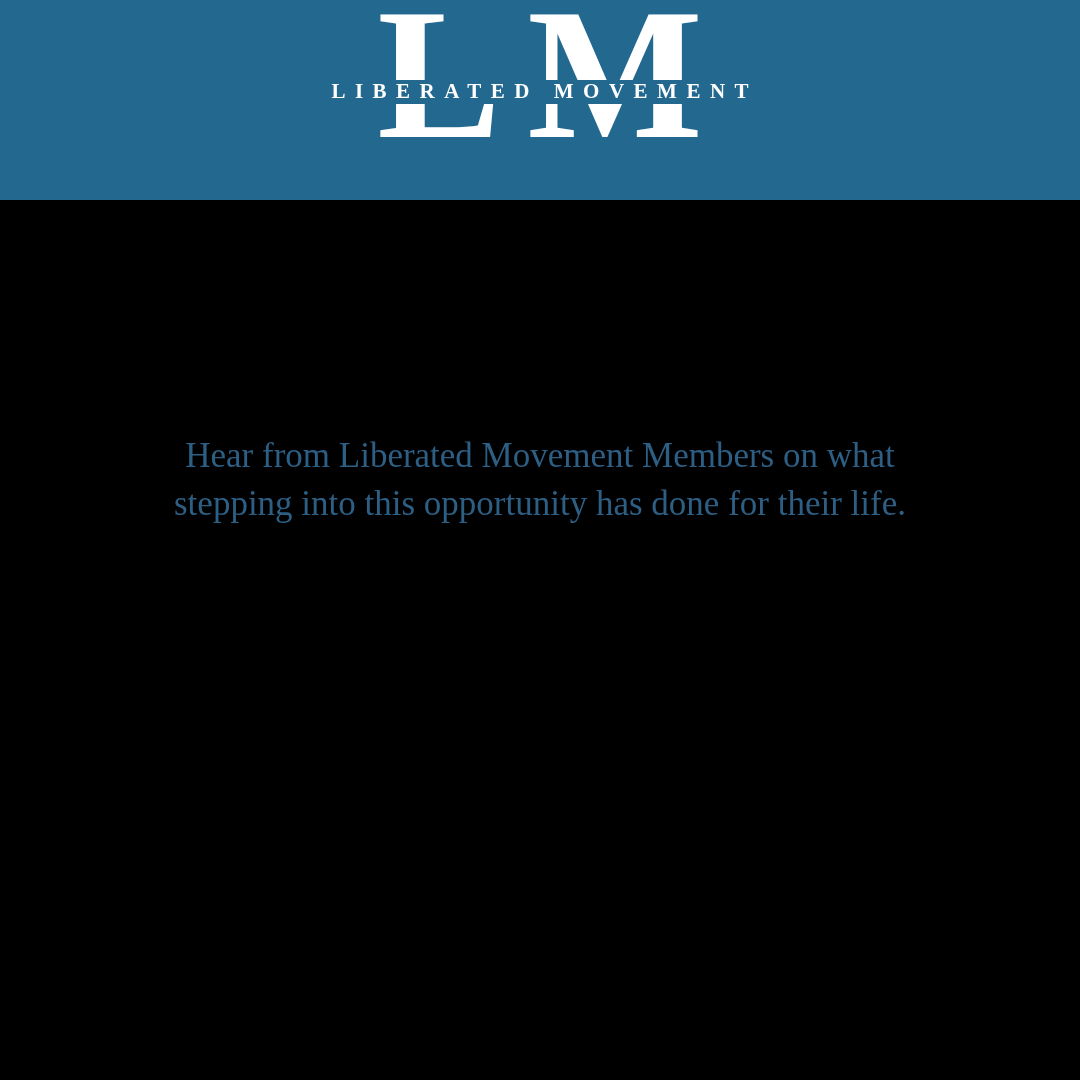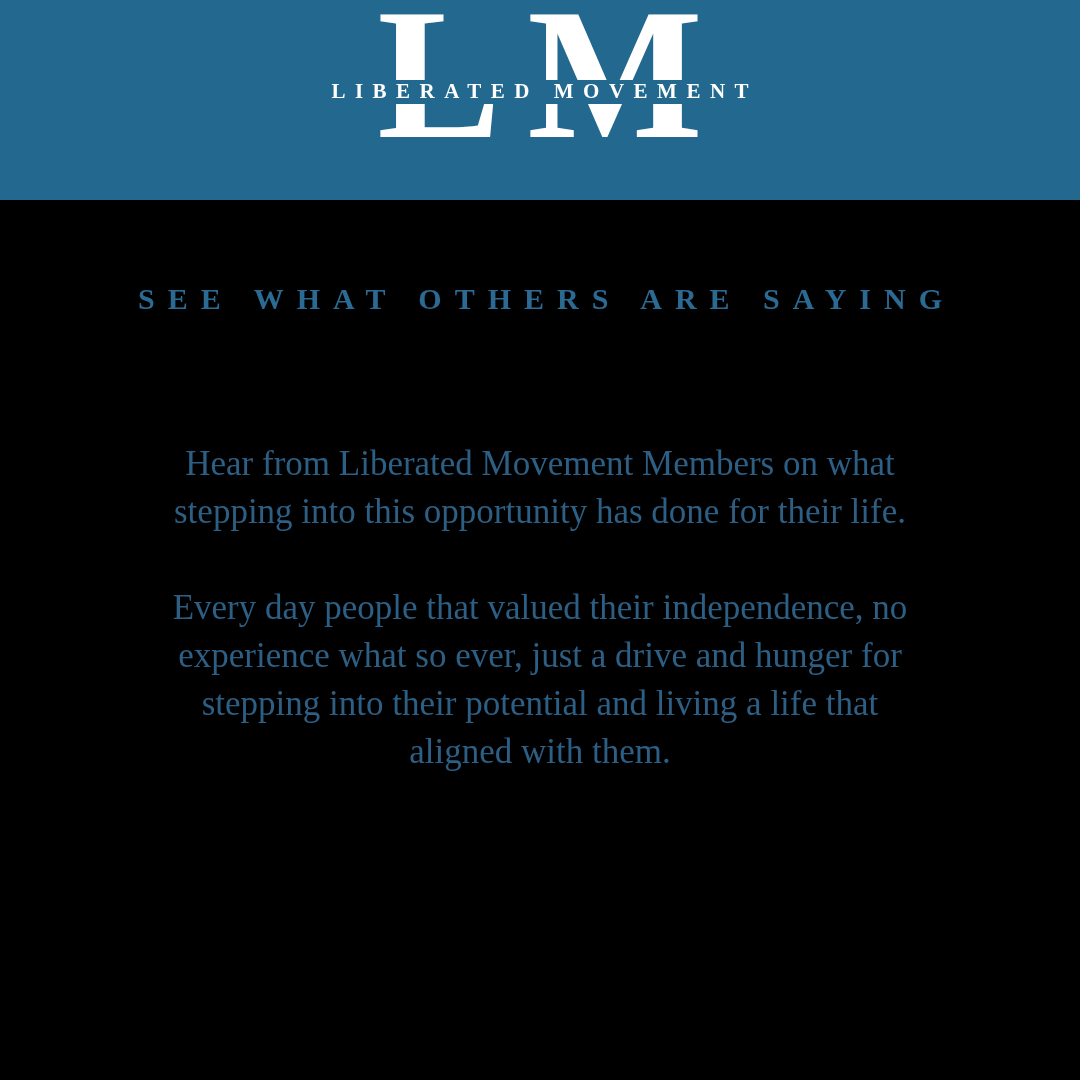--- a/index.html
+++ b/index.html
@@ -104,39 +104,37 @@
     top: 432px;
     width: 800px;
     text-align: center;
     color: #2d5f85;
     font-family: "Liberation Serif", serif;
     font-size: 35px;
     line-height: 48px;
   }
 
   .para {
-    margin: 8px;
+    margin: 0;
   }
   .para + .para {
     margin-top: 48px;
   }
 </style>
 </head>
 <body>
 
 <div class="canvas">
 
   <div class="header-band">
     <div class="logo-wrap">
       <div class="logo-monogram">LM</div>
       <div class="wordmark-plate"></div>
       <div class="logo-wordmark">LIBERATED MOVEMENT</div>
     </div>
   </div>
 
-  <div class="eyebrow">SEE WHAT OTHERS ARE SAYING</div>
 
   <div class="body-copy">
     <p class="para">Hear from Liberated Movement Members on what stepping into this opportunity has done for their life.</p>
-    <p class="para">Every day people that valued their independence, no experience what so ever, just a drive and hunger for stepping into their potential and living a life that aligned with them.</p>
   </div>
 
 </div>
 
 </body></html>

